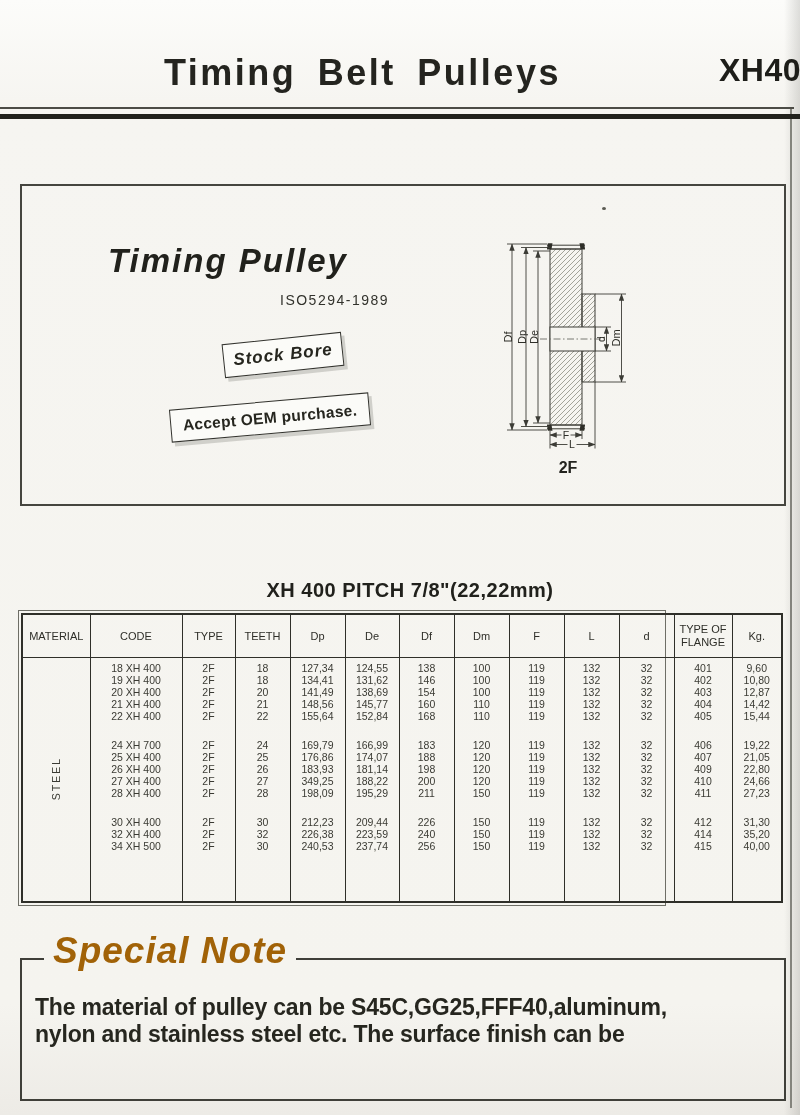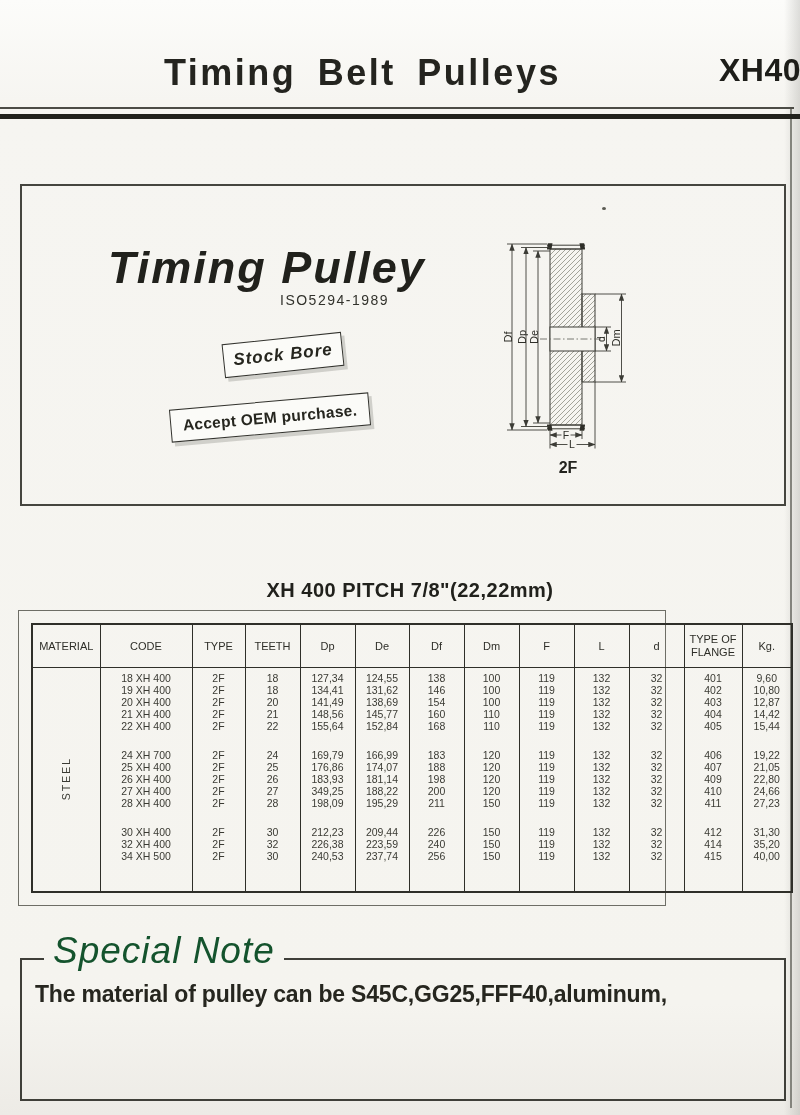--- a/index.html
+++ b/index.html
@@ -14,53 +14,53 @@
 
   
   .main-title{position:absolute;left:124px;top:52px;font-size:36px;font-weight:bold;
     letter-spacing:2.5px;word-spacing:9px;color:#24241f;margin-left:40px;}
   .model{position:absolute;left:701px;top:52px;font-size:32px;font-weight:bold;color:#1d1d19;letter-spacing:.5px;margin-left:18px;}
   .rule-thin{position:absolute;left:0;top:107px;width:794px;height:2px;background:#4c4c46;}
   .rule-thick{position:absolute;left:0;top:114px;width:800px;height:5px;background:#21211c;}
 
   
   .promo{position:absolute;left:20px;top:184px;width:762px;height:318px;border:2px solid #45453f;}
-  .promo-title{position:absolute;left:86px;top:56px;font-size:45px;font-weight:bold;font-style:italic;
+  .promo-title{position:absolute;left:86px;top:56px;font-size:33px;font-weight:bold;font-style:italic;
     letter-spacing:2px;color:#21211c;}
   .promo-standard{position:absolute;left:258px;top:106px;font-size:14px;letter-spacing:1.5px;color:#32322c;}
   .badge{position:absolute;border:1.5px solid #33332e;background:#fbfbf8;
     box-shadow:3px 4px 0 rgba(110,110,104,.28);display:flex;align-items:center;justify-content:center;}
   .badge-stock{left:201px;top:152px;width:118px;height:32px;transform:rotate(-6deg);
     font-size:17px;font-weight:bold;font-style:italic;letter-spacing:1px;}
   .badge-oem{left:148px;top:215px;width:198px;height:31px;transform:rotate(-5deg);
     font-size:15.5px;font-weight:bold;letter-spacing:.3px;}
   .drawing{position:absolute;left:468px;top:44px;}
   .speck{position:absolute;left:580px;top:21px;width:4px;height:3px;background:#5a5a52;border-radius:50%;}
 
   
   .table-title{position:absolute;left:28px;top:579px;width:764px;text-align:center;
     font-size:20px;font-weight:bold;letter-spacing:.5px;color:#21211c;}
   .table-wrap{position:absolute;left:18px;top:610px;width:648px;height:296px;
-    border:1px solid #6e6e66;padding:12px;box-sizing:border-box;}
+    border:1px solid #6e6e66;padding:2px;box-sizing:border-box;}
   table{width:100%;height:100%;border-collapse:collapse;table-layout:fixed;border:2px solid #2f2f29;}
   th{border:1.5px solid #2f2f29;font-size:11px;font-weight:normal;color:#2e2e28;
     height:42px;line-height:13px;padding:0;}
   td{border-left:1.5px solid #2f2f29;border-right:1.5px solid #2f2f29;font-size:10.5px;
     color:#3a3a33;text-align:center;padding:0;height:12px;line-height:12px;white-space:nowrap;}
   tr.pad td{height:4px;}
   tr.spacer td{height:17px;}
   tr.filler td{height:auto;}
   td.material-cell{vertical-align:middle;}
   .vert{writing-mode:vertical-rl;transform:rotate(180deg);font-size:10.5px;letter-spacing:2px;color:#3a3a33;}
 
   
   .note-box{position:absolute;left:20px;top:958px;width:762px;height:139px;border:2px solid #3f3f39;box-sizing:content-box;}
-  .note-title{position:absolute;left:44px;top:930px;font-size:37px;font-weight:normal;font-style:italic;
-    letter-spacing:1px;background:#f5f4ef;padding:0 9px;color:#14532d;z-index:2;}
-  .note-body{position:absolute;left:13px;top:21px;font-size:23px;font-weight:bold;
+  .note-title{position:absolute;left:44px;top:930px;font-size:37px;font-weight:bold;font-style:italic;
+    letter-spacing:1px;background:#f5f4ef;padding:0 9px;color:#a16207;z-index:2;}
+  .note-body{position:absolute;left:13px;top:34px;font-size:23px;font-weight:bold;
     line-height:27px;letter-spacing:-0.2px;color:#26261f;white-space:nowrap;}
 </style>
 </head>
 <body>
 
 <div class="page">
   <div class="edge-soft"></div>
   <div class="edge-line"></div>
 
   <div class="main-title">Timing Belt Pulleys</div>
@@ -425,15 +425,16 @@
             <td></td>
           </tr>
         </tbody>
     </table>
   </div>
 
   <div class="note-title">Special Note</div>
   <div class="note-box">
     <div class="note-body">
       <div>The material of pulley can be S45C,GG25,FFF40,aluminum,</div>
+      <div>nylon and stainless steel etc. The surface finish can be</div>
     </div>
   </div>
 </div>
 
 </body></html>

